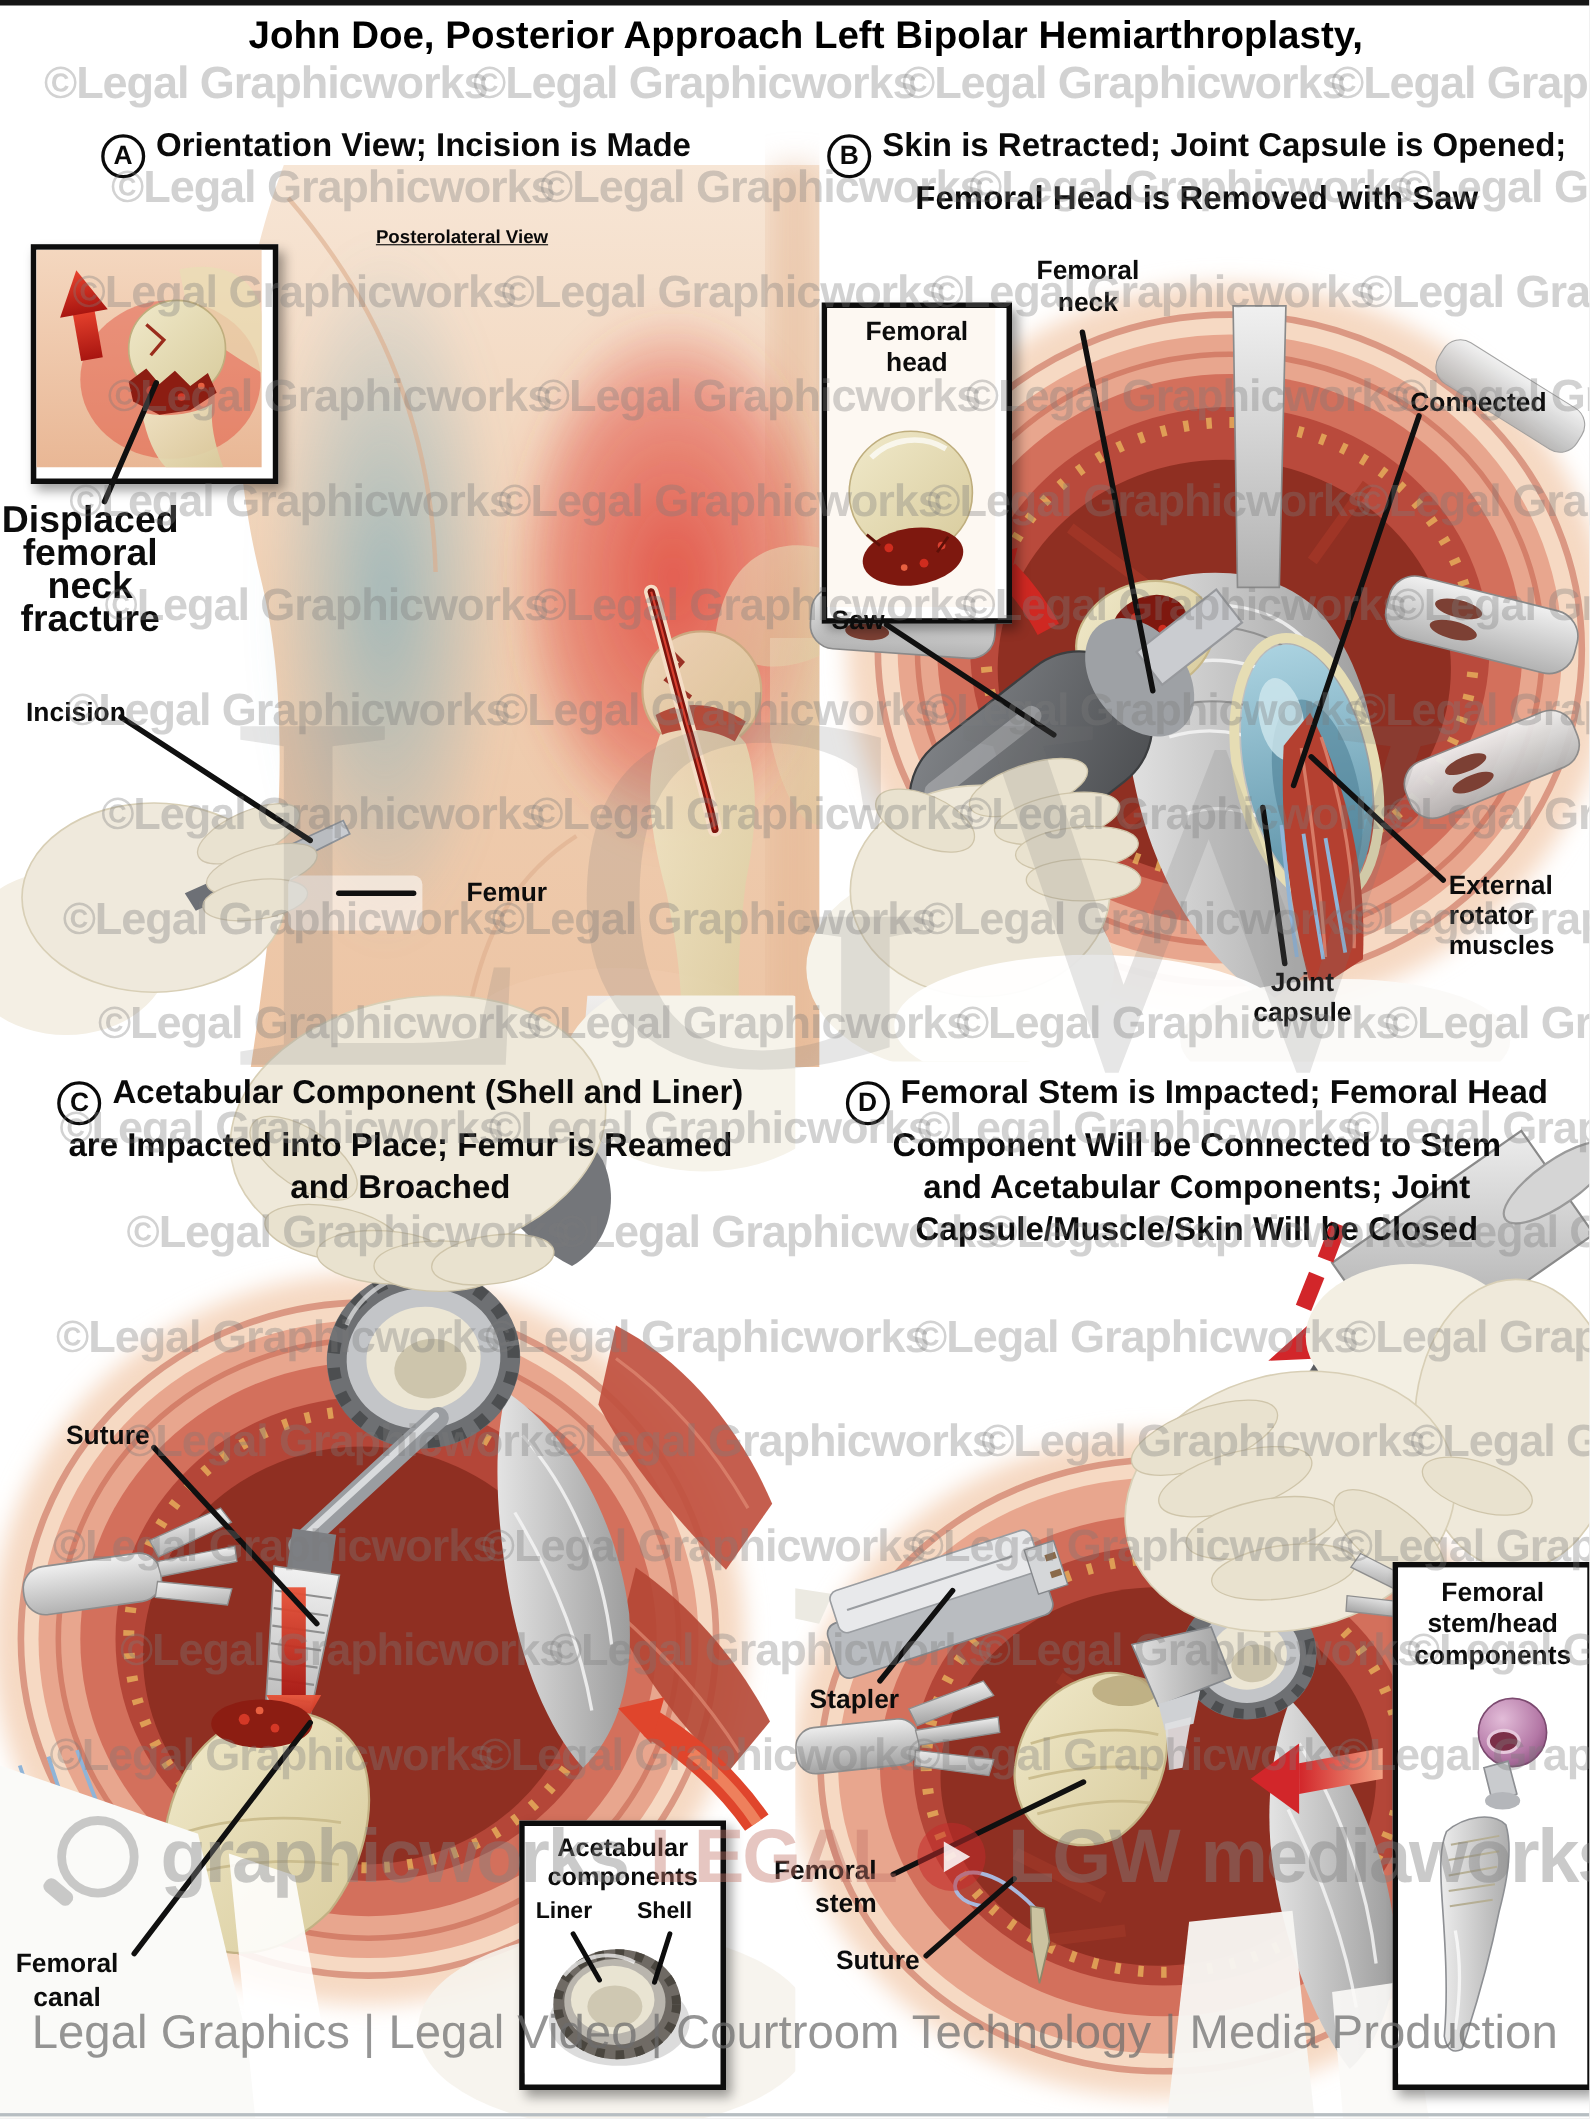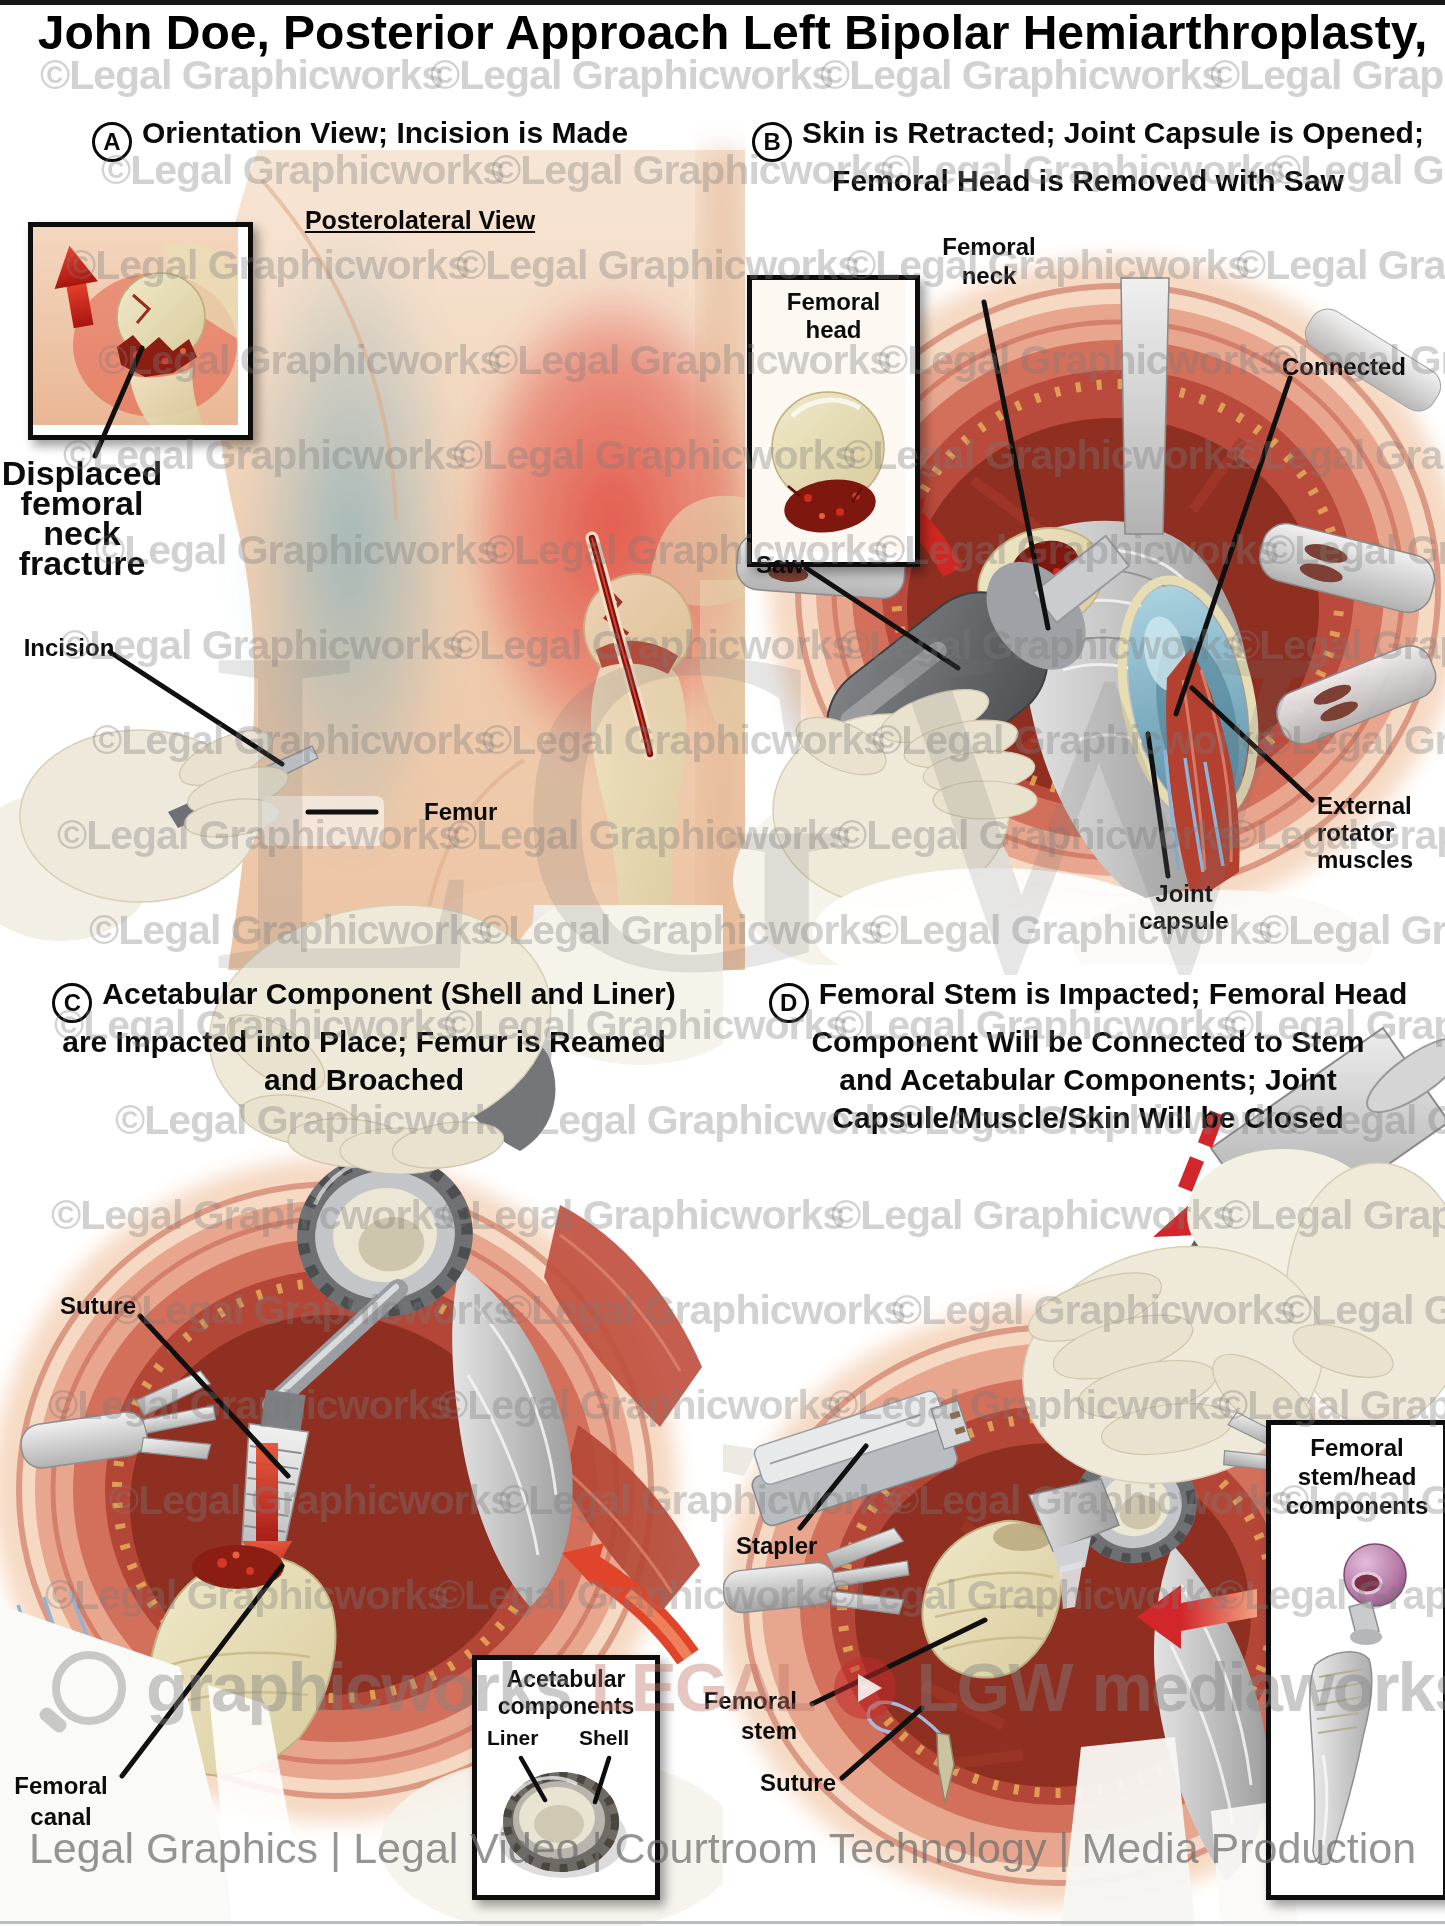--- a/index.html
+++ b/index.html
@@ -2,28 +2,28 @@
 <html><head>
 <meta charset="utf-8">
 <style>
   html,body{margin:0;padding:0;background:#e8e8e8;}
   .page{position:relative;width:1445px;height:1926px;background:#ffffff;overflow:hidden;
         font-family:"Liberation Sans",sans-serif;margin:0 auto;}
   .top-border{position:absolute;left:0;top:0;width:1445px;height:5px;background:#161616;z-index:12;}
   .bottom-rule{position:absolute;left:0;top:1921px;width:1445px;height:3px;background:#b7bec2;z-index:12;}
 
   .title-wrap{position:absolute;left:0;top:8px;width:1445px;text-align:center;z-index:9;}
-  .title-line{font-size:48px;line-height:49px;font-weight:700;color:#000;padding-left:20px;}
+  .title-line{font-size:35px;line-height:49px;font-weight:700;color:#000;padding-left:20px;}
 
   .heading{position:absolute;z-index:9;font-weight:700;font-size:30px;line-height:38px;color:#0a0a0a;text-align:center;}
   .hrow{white-space:nowrap;}
   .circ{display:inline-flex;align-items:center;justify-content:center;width:34px;height:34px;
         border:3.5px solid #0a0a0a;border-radius:50%;font-size:24px;font-weight:700;margin-right:10px;
         vertical-align:-7px;background:#fff;}
-  .subheading{position:absolute;z-index:9;font-weight:700;font-size:25px;color:#0a0a0a;text-decoration:underline;text-align:center;}
+  .subheading{position:absolute;z-index:9;font-weight:700;font-size:17px;color:#0a0a0a;text-decoration:underline;text-align:center;}
 
   .label{position:absolute;z-index:8;font-weight:700;font-size:24px;line-height:29px;color:#0c0c0c;}
   .center{text-align:center}.right{text-align:right}
 
   .inset{position:absolute;border:5px solid #0d0d0d;background:#fff;z-index:6;box-shadow:5px 6px 10px rgba(0,0,0,.38);}
   .inset svg{position:absolute;left:0;top:0;}
   .inset-title{position:absolute;left:0;width:100%;text-align:center;font-weight:700;color:#0c0c0c;z-index:2;}
   .inset-label{position:absolute;font-weight:700;color:#0c0c0c;z-index:2;}
 
   .panel-svg{position:absolute;z-index:1;}

